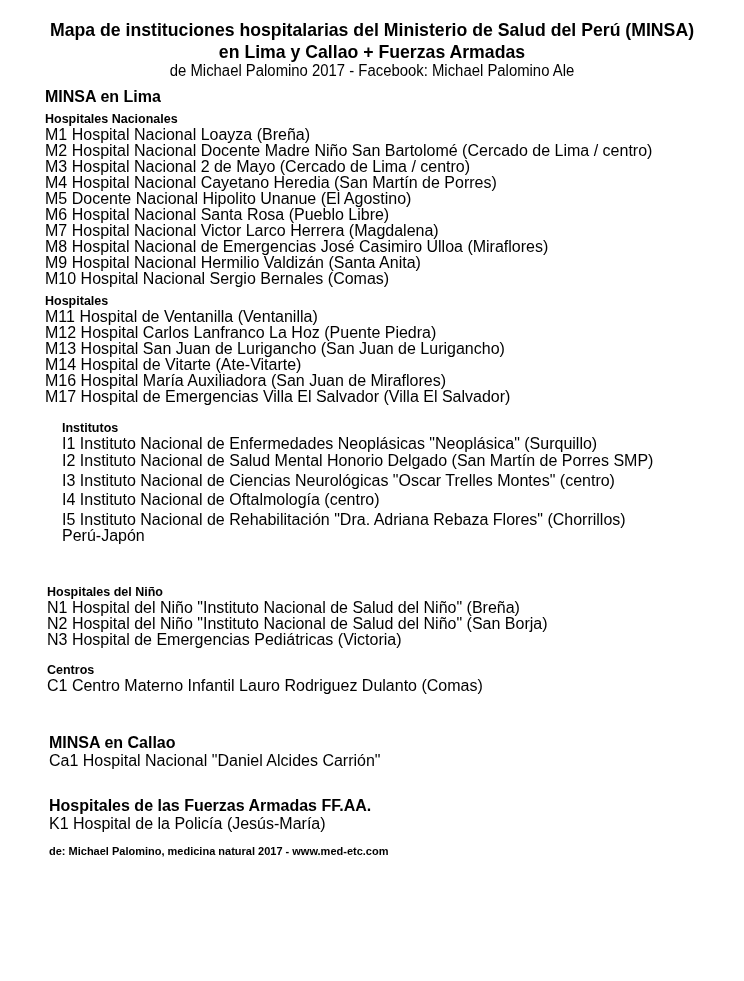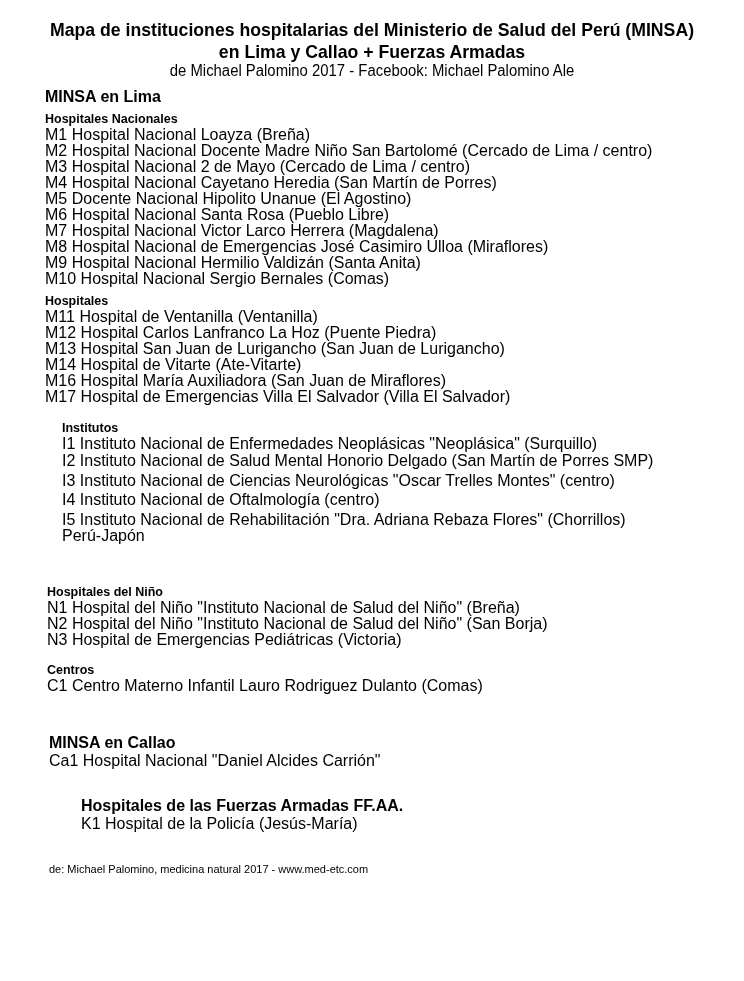--- a/index.html
+++ b/index.html
@@ -77,18 +77,18 @@
 <div class="block" style="left:47px; top:662px;">
   <div class="grp">Centros</div>
   <div class="item">C1 Centro Materno Infantil Lauro Rodriguez Dulanto (Comas)</div>
 </div>
 
 <div class="block" style="left:49px; top:722px;margin-top:11px;">
   <div class="sec">MINSA en Callao</div>
   <div class="item">Ca1 Hospital Nacional "Daniel Alcides Carrión"</div>
 </div>
 
-<div class="block" style="left:49px; top:796px;margin-left:32px;">
+<div class="block" style="left:49px; top:796px;">
   <div class="sec">Hospitales de las Fuerzas Armadas FF.AA.</div>
   <div class="item">K1 Hospital de la Policía (Jesús-María)</div>
 </div>
 
-<div class="block credit" style="left:49px; top:862px;">de: Michael Palomino, medicina natural 2017 - www.med-etc.com</div>
+<div class="block credit" style="left:49px; top:844px;font-weight:bold;">de: Michael Palomino, medicina natural 2017 - www.med-etc.com</div>
 
 </body></html>

